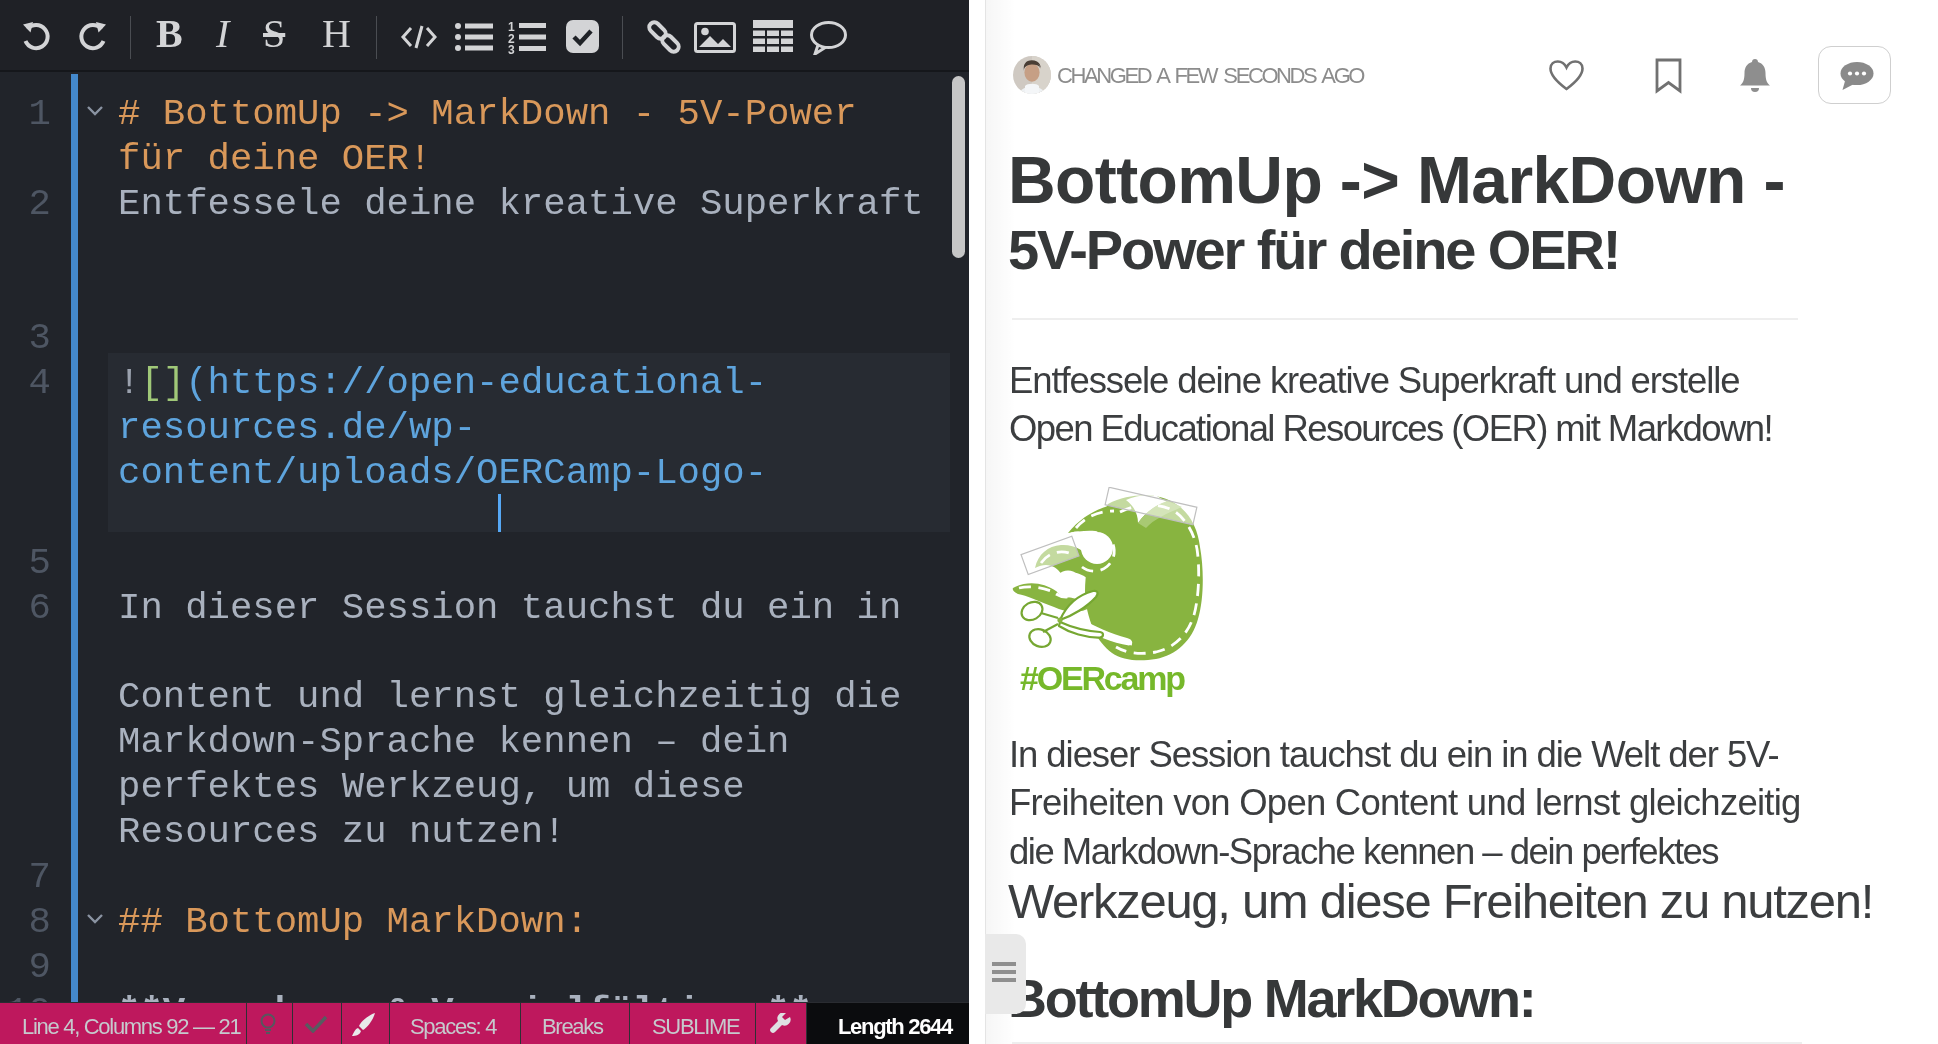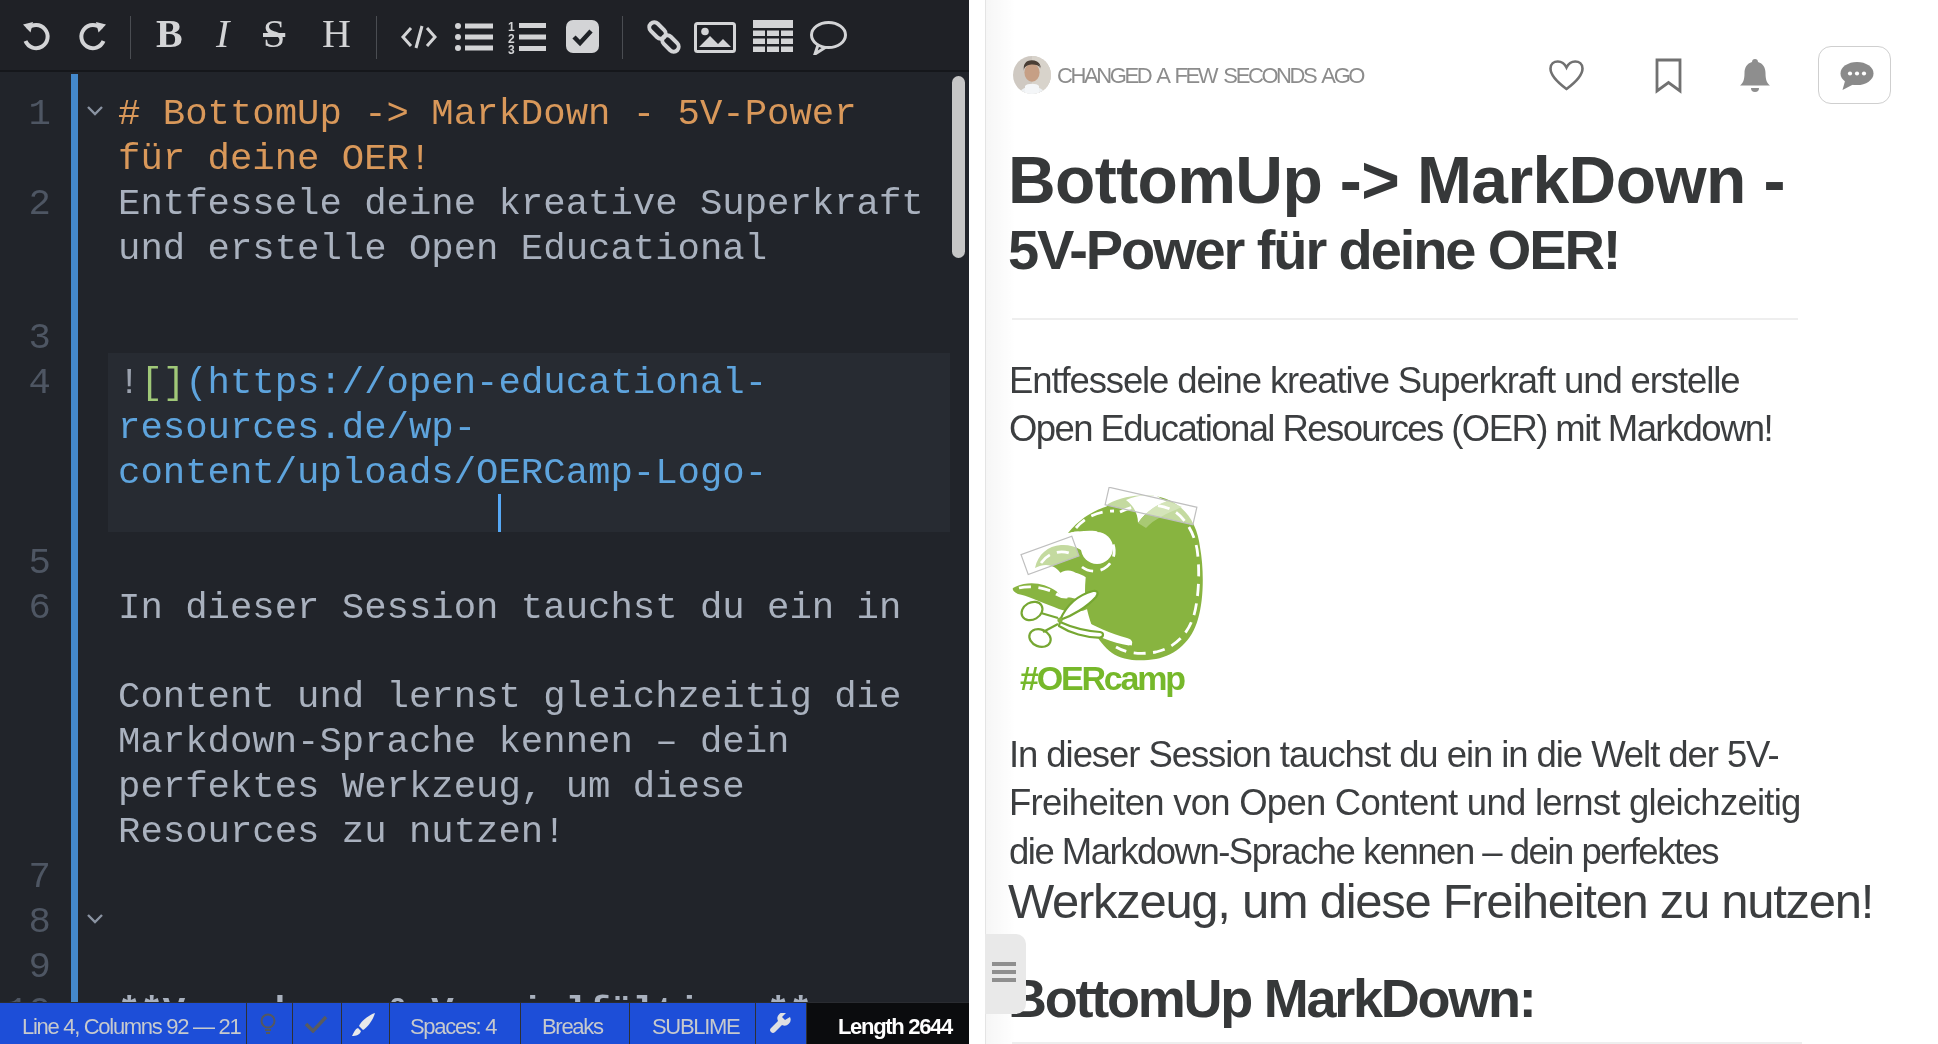--- a/index.html
+++ b/index.html
@@ -22,21 +22,21 @@
   .or { color:#d9985a; font-weight:normal; }
   .bl { color:#5ea4dd; }
   .gr { color:#a0c878; }
   #activeline { position:absolute; left:108px; top:352.8px; width:842px; height:179.5px; background:#272b32; }
   #cursor { position:absolute; left:498px; top:494px; width:3px; height:38px; background:#56a8f5; }
   .chev { position:absolute; left:85px; }
   #scrollthumb { position:absolute; left:952px; top:76px; width:13px; height:182px;
     background:#c6c6c6; border-radius:7px; }
   
   #status { position:absolute; left:0; top:1002px; width:969px; height:42px;
-    background:#1d4ed8; border-top:1px solid #2a2c31; color:#c6c9cd;
+    background:#be185d; border-top:1px solid #2a2c31; color:#c6c9cd;
     font-size:22px; letter-spacing:-1.3px; }
   #statuslen { position:absolute; left:806px; top:0; width:163px; height:42px; background:#0b0c0e; }
   .ssep { position:absolute; top:0; width:1px; height:42px; background:#2e3034; }
   .stxt { position:absolute; top:0; line-height:47px; white-space:pre; }
   
   #right { position:absolute; left:985px; top:0; width:953px; height:1044px;
     background:#fff; border-left:1px solid #e4e4e4; }
   #rshadow { position:absolute; left:986px; top:0; width:30px; height:1044px;
     background:linear-gradient(to right, rgba(0,0,0,0.035), rgba(0,0,0,0)); }
   .rl { position:absolute; white-space:pre; color:#3c3e40; }
@@ -61,29 +61,29 @@
   <div class="lnum" style="top:540.8px">5</div>
   <div class="lnum" style="top:585.7px">6</div>
   <div class="lnum" style="top:855.0px">7</div>
   <div class="lnum" style="top:899.8px">8</div>
   <div class="lnum" style="top:944.7px">9</div>
   <div class="lnum" style="top:989.6px">10</div>
 
   <div class="el or" style="top:92.0px"># BottomUp -&gt; MarkDown - 5V-Power</div>
   <div class="el or" style="top:136.9px">für deine OER!</div>
   <div class="el" style="top:181.8px">Entfessele deine kreative Superkraft</div>
-  <div class="el" style="top:226.6px">und erstelle Open Educational</div>
   <div class="el bl" style="top:406.2px">resources.de/wp-</div>
   <div class="el" style="top:361.3px"><span style="color:#9aa1ad">!</span><span class="gr">[]</span><span class="bl">(https://open-educational-</span></div>
   <div class="el bl" style="top:451.0px">content/uploads/OERCamp-Logo-</div>
   <div class="el" style="top:585.7px">In dieser Session tauchst du ein in</div>
   <div class="el" style="top:675.4px">Content und lernst gleichzeitig die</div>
   <div class="el" style="top:720.3px">Markdown-Sprache kennen – dein</div>
   <div class="el" style="top:765.2px">perfektes Werkzeug, um diese</div>
   <div class="el" style="top:810.1px">Resources zu nutzen!</div>
+  <div class="el or" style="top:899.8px">## BottomUp MarkDown:</div>
   <div class="el" style="top:989.6px; font-weight:bold">**Verwahren &amp; Vervielfältigen**</div>
 
   <div id="cursor"></div>
   <div id="gutterbar"></div>
 
   <svg class="chev" style="top:104px" width="20" height="14" viewBox="0 0 20 14">
     <path d="M3 3 L10 10 L17 3" fill="none" stroke="#8a93a2" stroke-width="2.4"></path>
     </svg>
   <svg class="chev" style="top:912px" width="20" height="14" viewBox="0 0 20 14">
     <path d="M3 3 L10 10 L17 3" fill="none" stroke="#8a93a2" stroke-width="2.4"></path>

